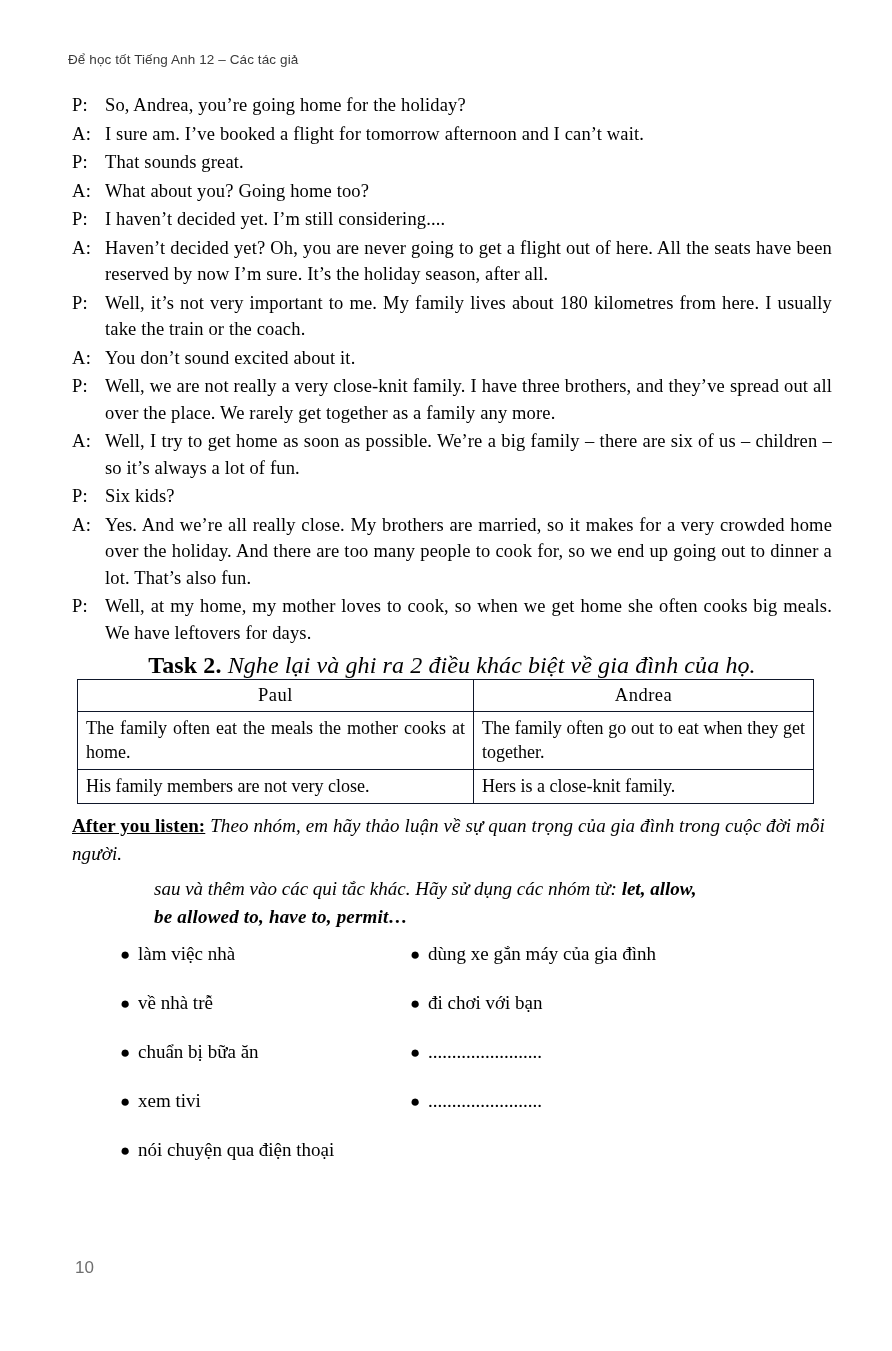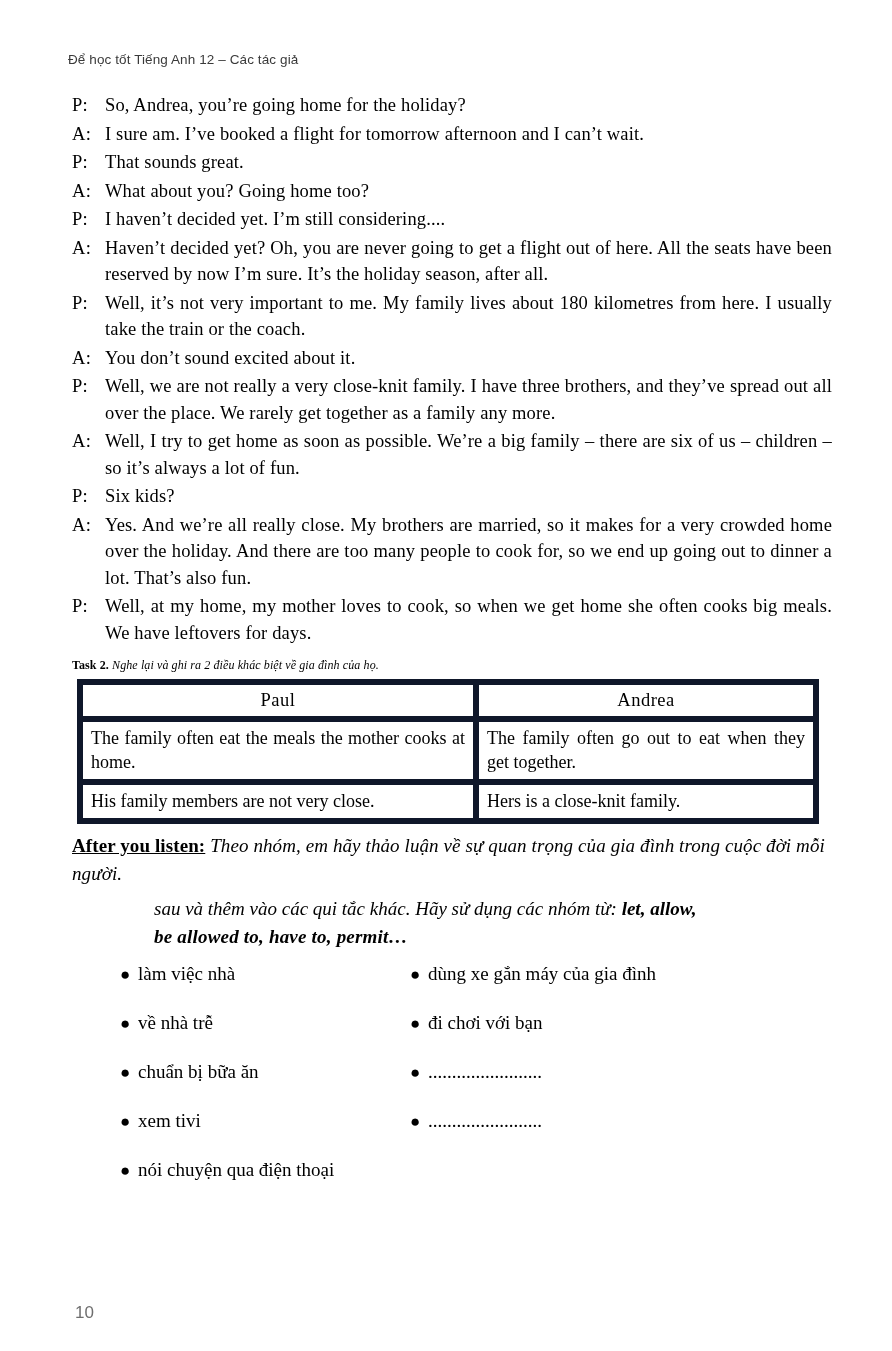--- a/index.html
+++ b/index.html
@@ -56,24 +56,25 @@
     letter-spacing: 0.3px;
   }
   .dline .txt {
     flex: 1 1 auto;
     text-align: justify;
     text-justify: inter-word;
     letter-spacing: 0.15px;
   }
   
   .task-line {
-    font-size: 12px;
+    font-size: 24px;
     line-height: 27px;
     margin-top: 6px;
     letter-spacing: 0.1px;
+    text-align: center;
   }
   .task-label {
     font-weight: bold;
     font-family: "Liberation Serif", serif;
   }
   .task-italic {
     font-style: italic;
   }
   .dapan {
     font-size: 18px;
@@ -82,21 +83,21 @@
     margin: 5px 0 4px 22px;
   }
   
   table.answers {
     border-collapse: collapse;
     width: 736px;
     margin-left: 5px;
     table-layout: fixed;
   }
   table.answers td, table.answers th {
-    border: 6px solid #0f172a;
+    border: 1px solid #0f172a;
     padding: 4px 8px 5px 8px;
     font-size: 18px;
     line-height: 24px;
     vertical-align: top;
     font-weight: normal;
   }
   table.answers th {
     text-align: center;
     font-weight: normal;
     font-size: 18.5px;
@@ -180,21 +181,21 @@
     width: 18px;
     font-size: 17px;
     line-height: 24px;
   }
   .bitem .lab {
     flex: 1 1 auto;
   }
   .pagenum {
     position: absolute;
     left: 75px;
-    top: 1303px;
+    top: 1258px;
     font-family: "Liberation Sans", sans-serif;
     font-size: 17px;
     color: #6e6e6e;
   }
 </style>
 </head>
 <body>
 
 <div class="page">
 

